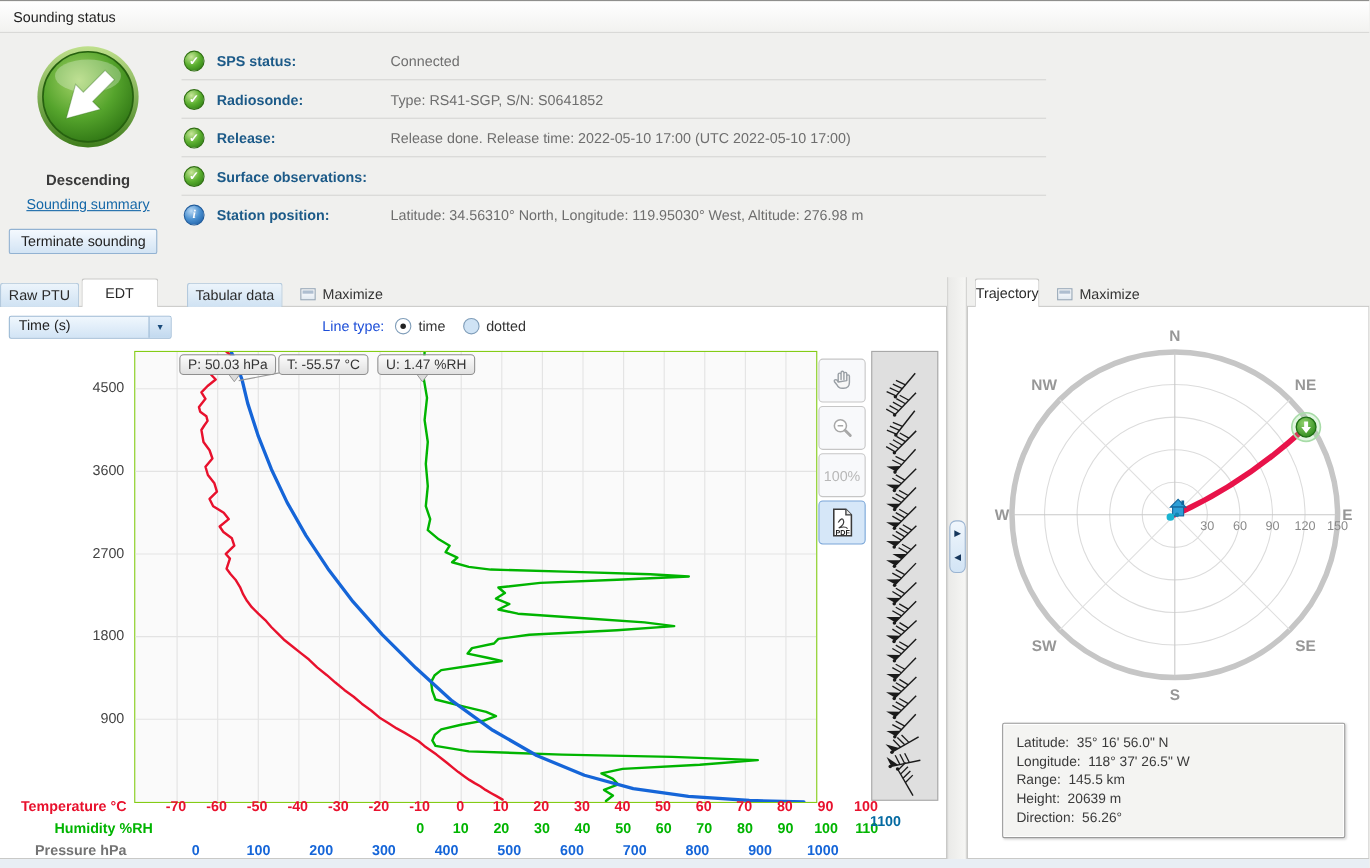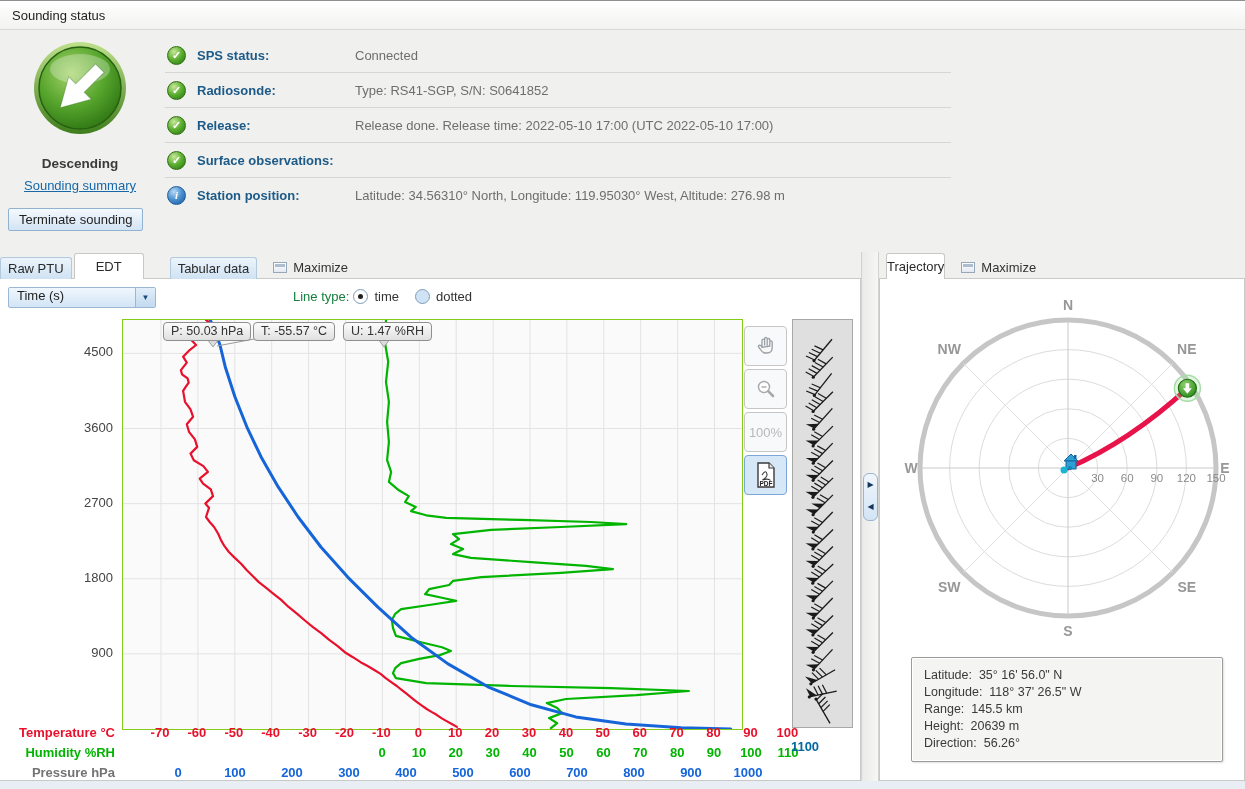--- a/index.html
+++ b/index.html
@@ -44,21 +44,21 @@
   .split-arrow{width:13px;height:22px;line-height:22px;text-align:center;font-size:8px;color:#16365c;cursor:pointer}
   #bottomstrip{position:absolute;left:0;top:781px;width:100%;height:8px;background:#e8eef4;z-index:5}
   
   #edt-controls{position:absolute;left:8px;top:8px;right:8px;height:24px}
   #y-select{position:absolute;left:0;top:0;width:148px;height:21px;box-sizing:border-box;cursor:pointer;
     background:linear-gradient(#f0f7fd,#d2e4f5);border:1px solid #9ab8d4;border-radius:2px;display:flex;align-items:flex-start}
   #y-select .txt{flex:1;padding-left:8px;color:#222}
   #y-select .dd-arrow{width:19px;height:100%;border-left:1px solid #9ab8d4;display:flex;align-items:center;justify-content:center;
     font-size:8px;color:#1a4a7a;background:linear-gradient(#e2eefa,#c2d9ef)}
   #linetype{position:absolute;left:285px;top:2px;display:flex;align-items:center}
-  #linetype .lt-label{color:#15803d;margin-right:4px}
+  #linetype .lt-label{color:#1d4ed8;margin-right:10px}
   .radio-wrap{display:flex;align-items:center;margin-right:16px;cursor:pointer}
   .radio{width:13px;height:13px;border-radius:50%;border:1px solid #7f9db9;background:#cfe3f5;position:relative;box-sizing:content-box}
   .radio.sel{background:#fff}
   .radio.sel::after{content:'';position:absolute;left:4px;top:4px;width:5px;height:5px;border-radius:50%;background:#222}
   .radio-label{margin-left:6px;color:#333}
   
   #plot{position:absolute;left:122px;top:40px;width:619px;height:409px;background:#fafafa;border:1px solid #84cc16;cursor:crosshair}
   #plot svg{position:absolute;left:0;top:0}
   .readout{position:absolute;top:2px;height:17px;line-height:16px;padding:0 7px;font-size:12.5px;color:#333;white-space:nowrap;
     background:linear-gradient(#fcfcfc,#e0e0e0);border:1px solid #8f8f8f;border-radius:4px;z-index:6}
@@ -429,21 +429,21 @@
       <span class="axis-tick" style="top: 446px; left: 433.2px; color: rgb(232, 17, 45);">10</span>
       <span class="axis-tick" style="top: 446px; left: 470.1px; color: rgb(232, 17, 45);">20</span>
       <span class="axis-tick" style="top: 446px; left: 507px; color: rgb(232, 17, 45);">30</span>
       <span class="axis-tick" style="top: 446px; left: 543.9px; color: rgb(232, 17, 45);">40</span>
       <span class="axis-tick" style="top: 446px; left: 580.8px; color: rgb(232, 17, 45);">50</span>
       <span class="axis-tick" style="top: 446px; left: 617.7px; color: rgb(232, 17, 45);">60</span>
       <span class="axis-tick" style="top: 446px; left: 654.6px; color: rgb(232, 17, 45);">70</span>
       <span class="axis-tick" style="top: 446px; left: 691.5px; color: rgb(232, 17, 45);">80</span>
       <span class="axis-tick" style="top: 446px; left: 728.4px; color: rgb(232, 17, 45);">90</span>
       <span class="axis-tick" style="top: 446px; left: 765.3px; color: rgb(232, 17, 45);">100</span>
-      <span class="axis-name" style="top: 466px; color: rgb(0, 180, 0);">Humidity %RH</span>
+      <span class="axis-name" style="top: 466px; color: rgb(0, 180, 0); padding-left: 24px;">Humidity %RH</span>
       <span class="axis-tick" style="top: 466px; left: 360px; color: rgb(0, 180, 0);">0</span>
       <span class="axis-tick" style="top: 466px; left: 396.9px; color: rgb(0, 180, 0);">10</span>
       <span class="axis-tick" style="top: 466px; left: 433.8px; color: rgb(0, 180, 0);">20</span>
       <span class="axis-tick" style="top: 466px; left: 470.7px; color: rgb(0, 180, 0);">30</span>
       <span class="axis-tick" style="top: 466px; left: 507.6px; color: rgb(0, 180, 0);">40</span>
       <span class="axis-tick" style="top: 466px; left: 544.5px; color: rgb(0, 180, 0);">50</span>
       <span class="axis-tick" style="top: 466px; left: 581.4px; color: rgb(0, 180, 0);">60</span>
       <span class="axis-tick" style="top: 466px; left: 618.3px; color: rgb(0, 180, 0);">70</span>
       <span class="axis-tick" style="top: 466px; left: 655.2px; color: rgb(0, 180, 0);">80</span>
       <span class="axis-tick" style="top: 466px; left: 692.1px; color: rgb(0, 180, 0);">90</span>

